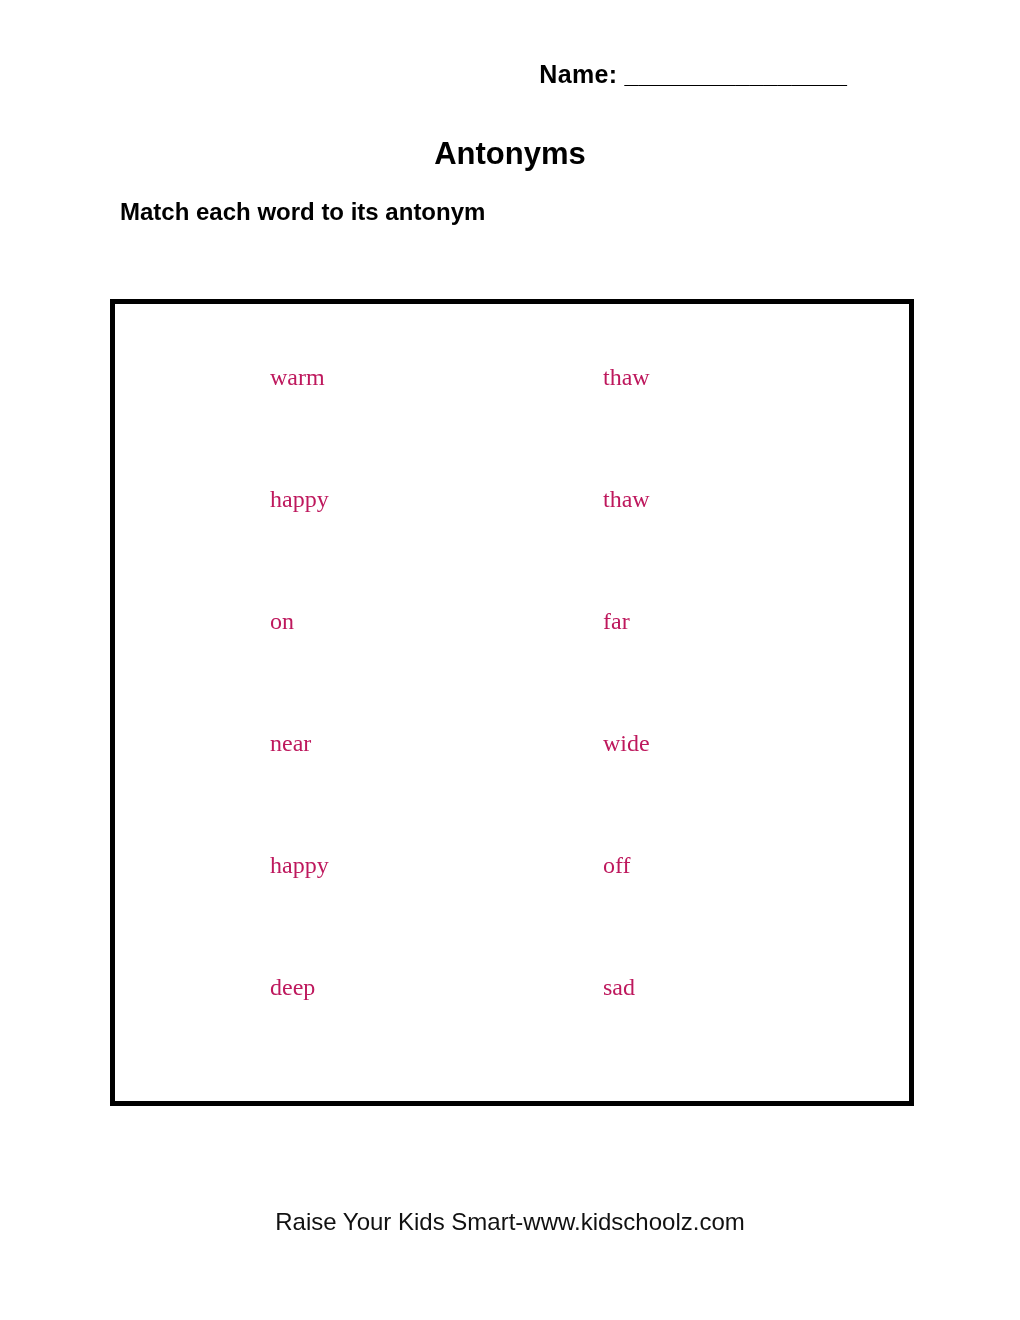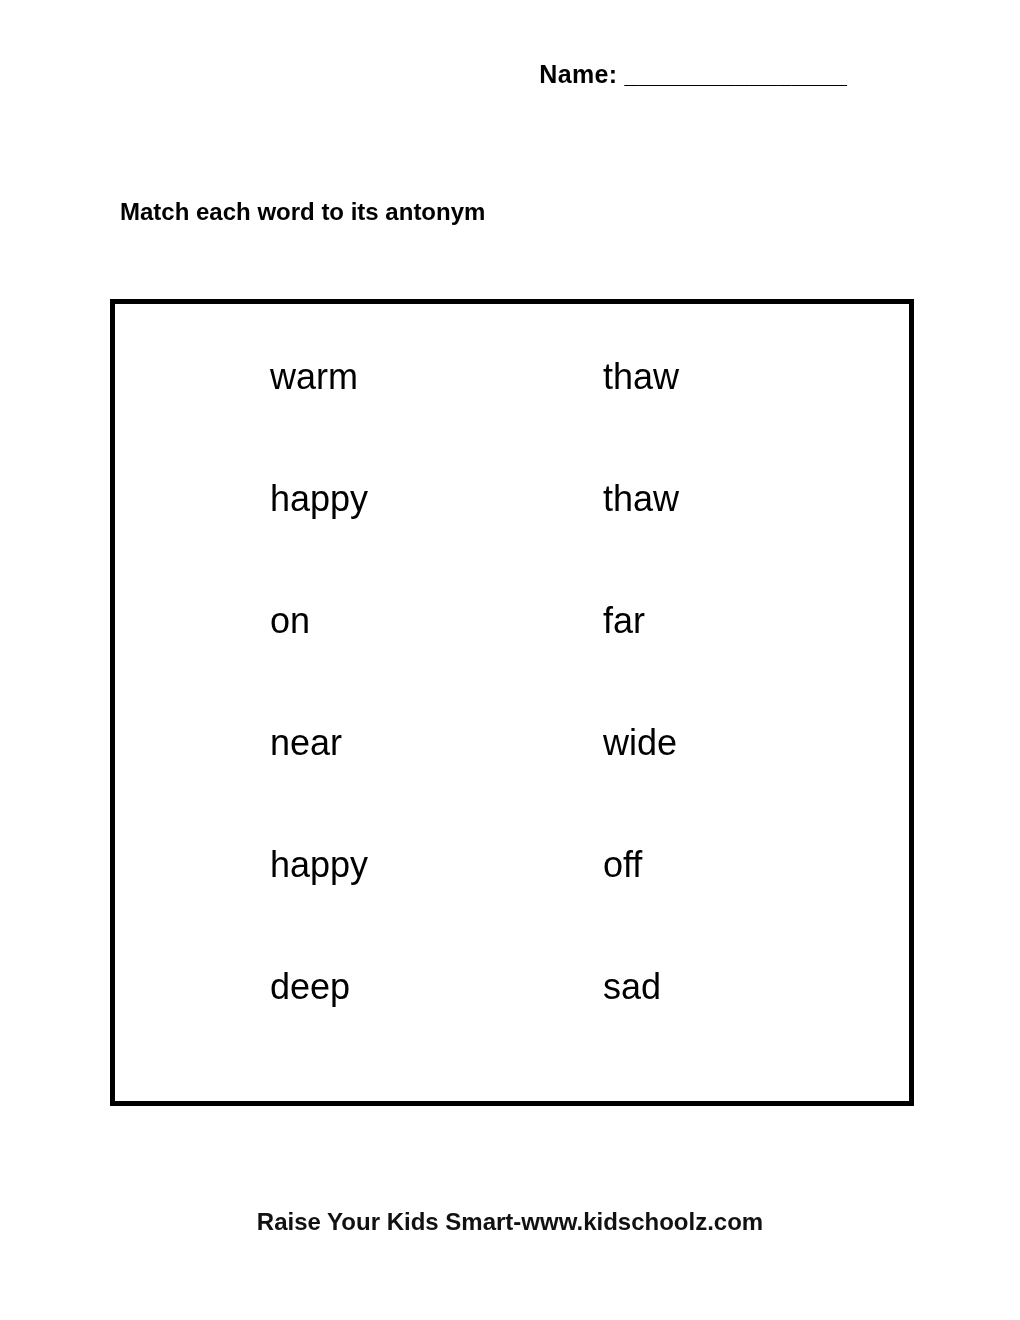--- a/index.html
+++ b/index.html
@@ -56,48 +56,50 @@
     padding-top: 12px;
   }
   .word-row {
     position: relative;
     height: 122px;
   }
   .word {
     position: absolute;
     top: 50%;
     transform: translateY(-50%);
-    font-size: 36px;
+    font-size: 24px;
     font-weight: 400;
-    color: #000000;
+    color: #be185d;
     white-space: nowrap;
+    font-family: Liberation Serif, serif;
   }
   .word.left  { left: 155px; }
   .word.right { left: 488px; }
   .footer {
     position: absolute;
     top: 1208px;
     left: 0;
     width: 1020px;
     text-align: center;
     font-size: 24px;
-    font-weight: 700;
+    font-weight: 400;
     color: #111111;
   }
 </style>
 </head>
 <body>
 
 <div class="page">
 
   <div class="name-line">
     <span>Name:</span>
     <span class="blank">________________</span>
   </div>
 
+  <div class="title">Antonyms</div>
 
   <div class="instruction">Match each word to its antonym</div>
 
   <div class="match-box">
 
     <div class="word-row">
       <span class="word left">warm</span>
       <span class="word right">thaw</span>
     </div>
 

